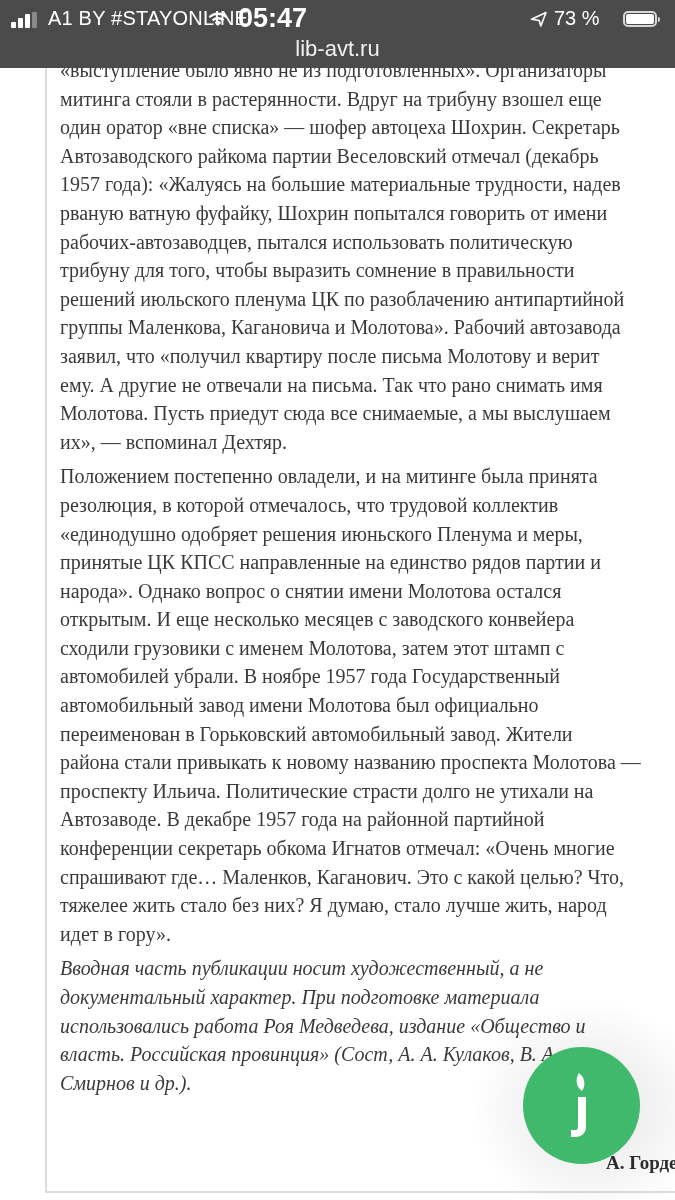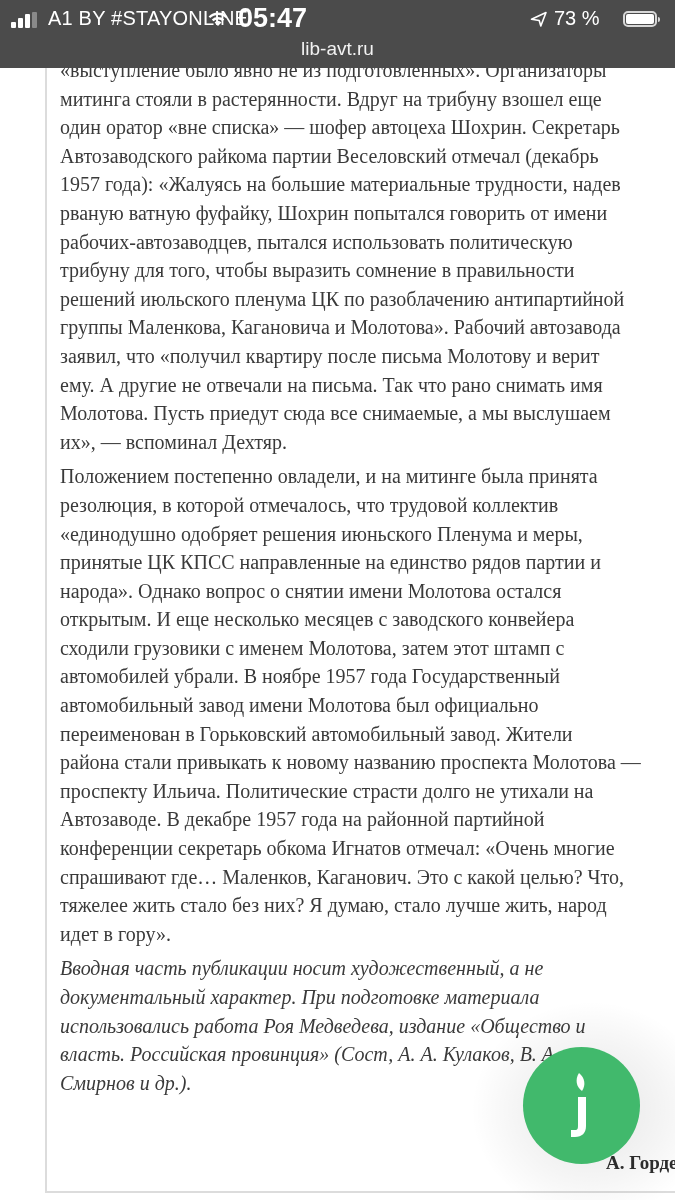--- a/index.html
+++ b/index.html
@@ -91,21 +91,21 @@
     left: 658px; top: 13px;
     width: 2px; height: 5px;
     background: #d8d8d8;
     border-radius: 0 2px 2px 0;
   }
   .url {
     position: absolute;
     left: 0; top: 36px;
     width: 675px;
     text-align: center;
-    font-size: 19px;
+    font-size: 22px;
     line-height: 26px;
     color: #f2f2f2;
   }
 
   .content-box {
     position: absolute;
     left: 45px;
     top: -20px;
     width: 700px;
     height: 1213px;

